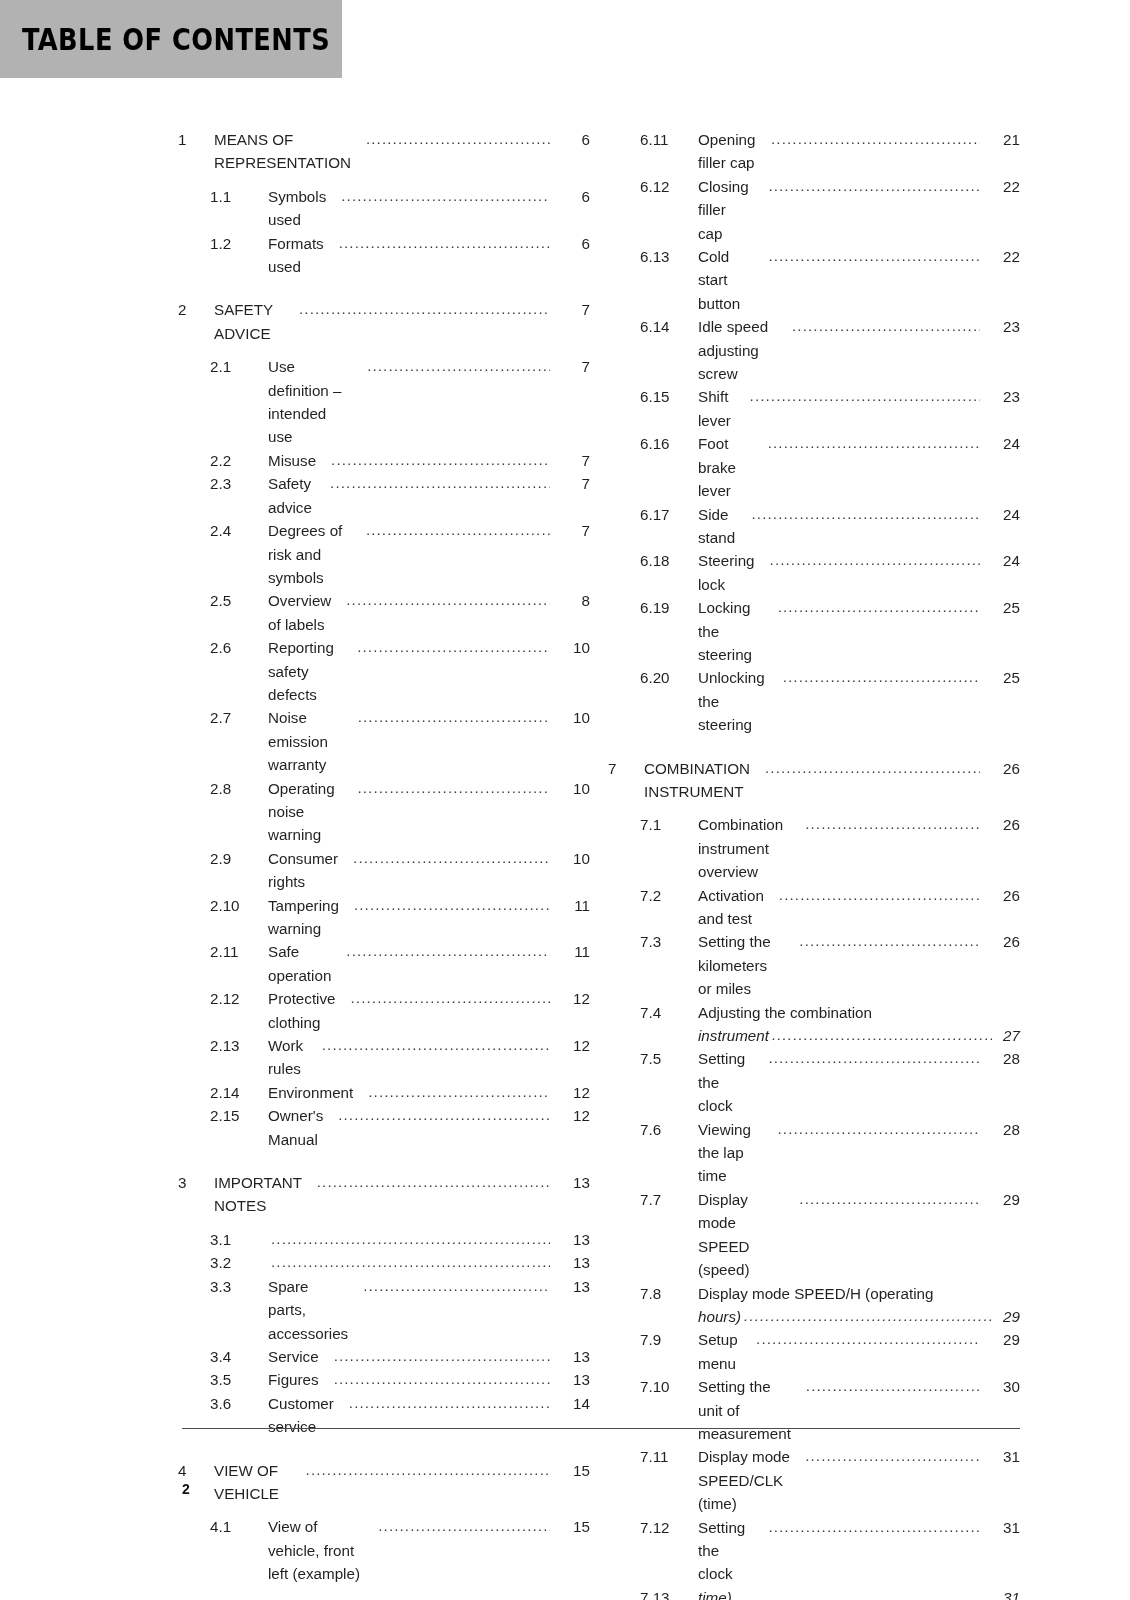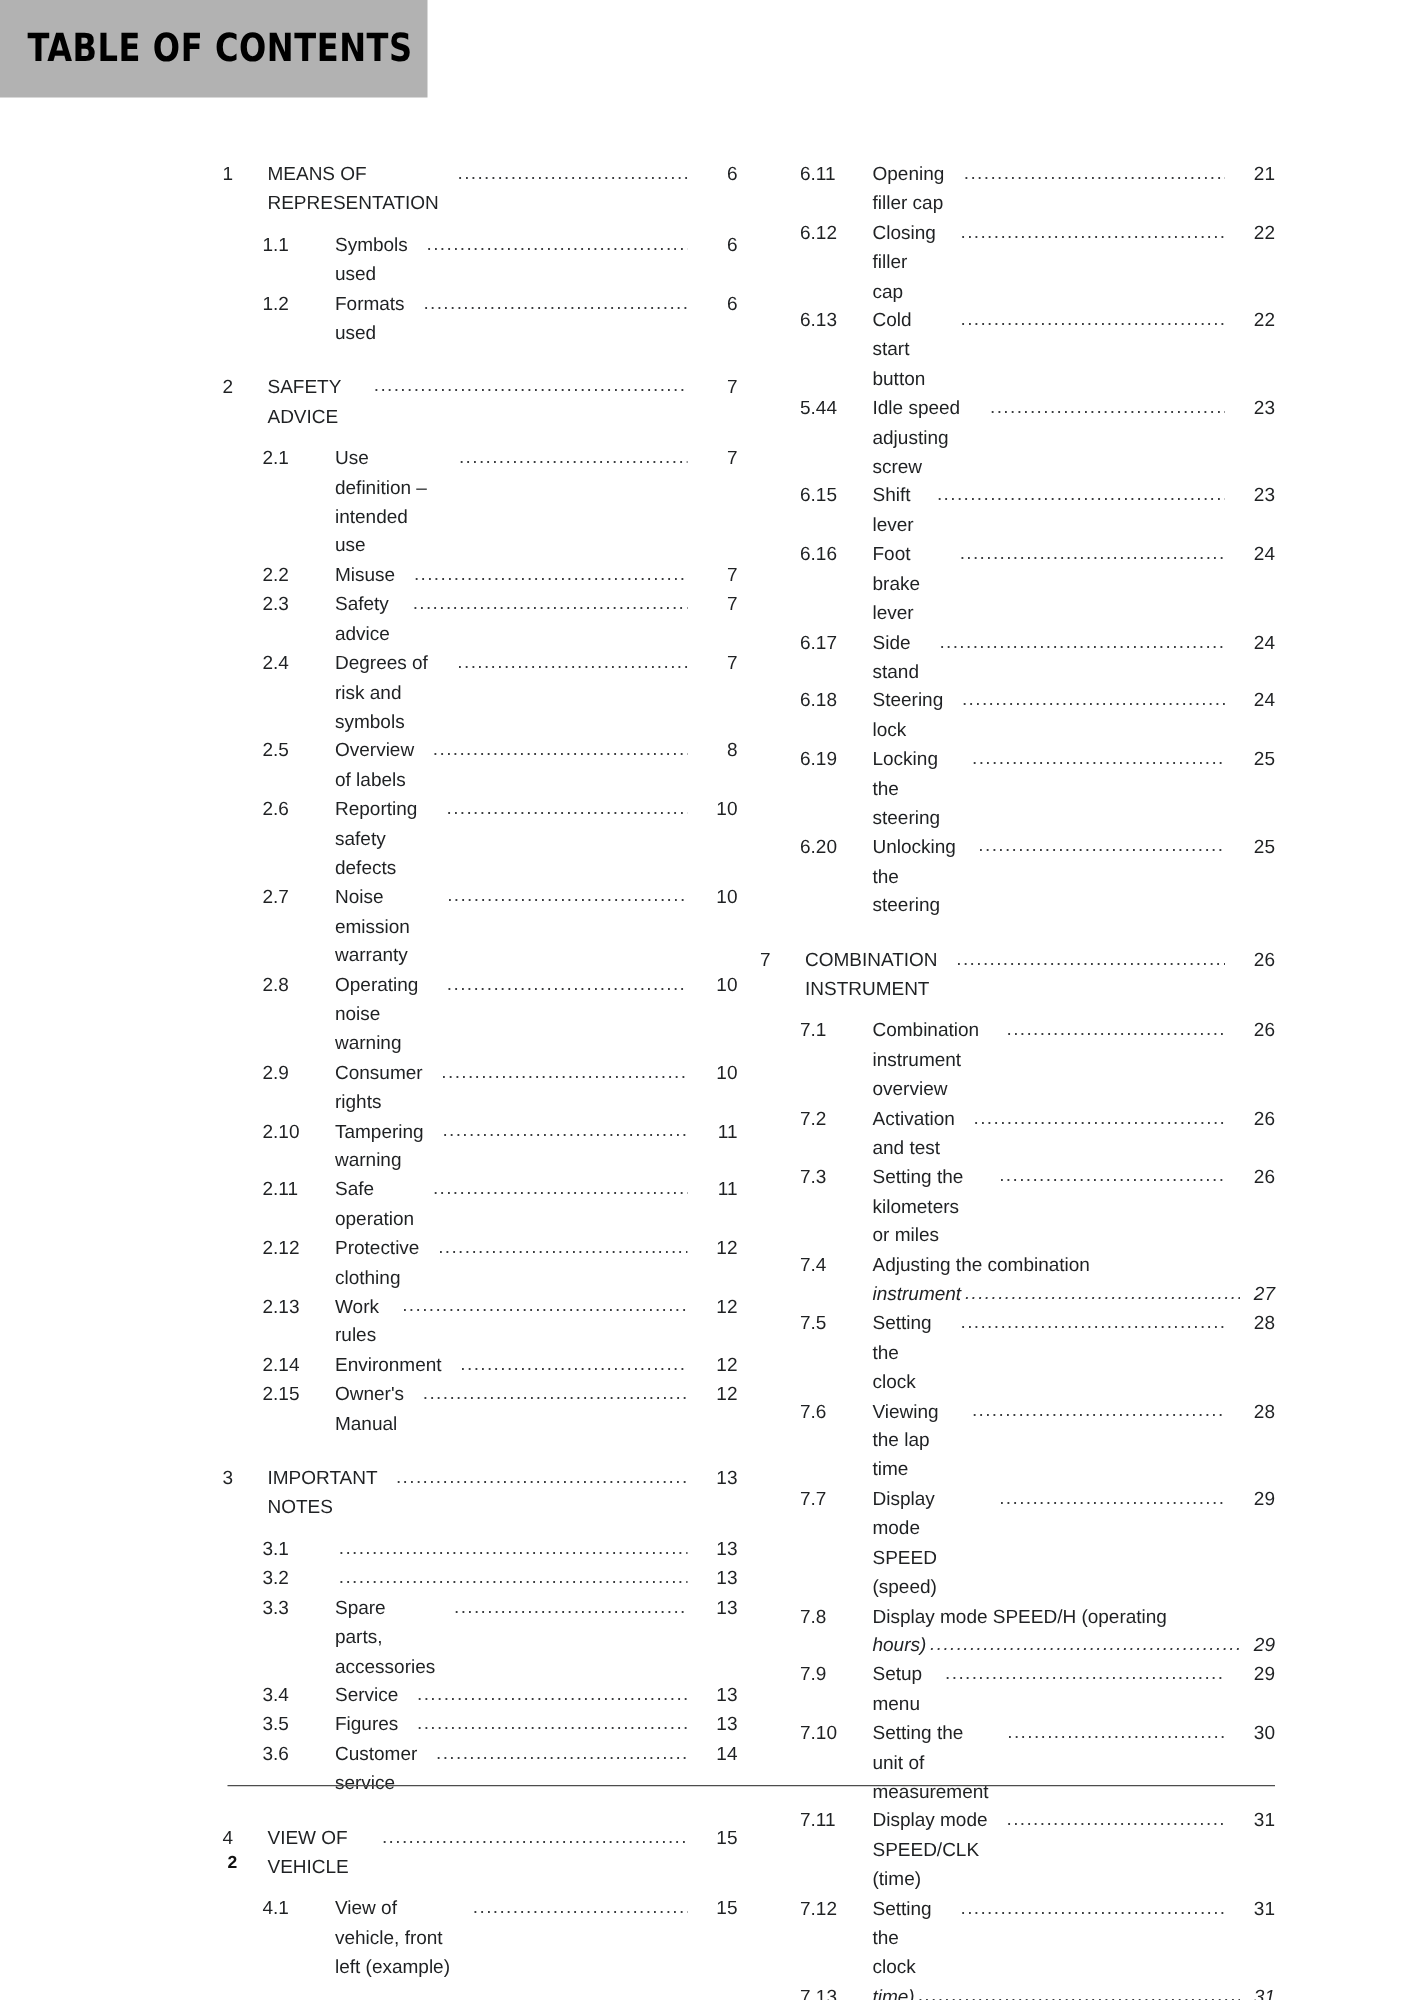--- a/index.html
+++ b/index.html
@@ -441,21 +441,21 @@
         <div class="num">6.13</div>
         <div class="title-wrap">
           <div class="title-line">
             <span class="title-text">Cold start button</span>
             <span class="leader">................................................................................</span>
             <span class="page">22</span>
           </div>
         </div>
       </div>
       <div class="entry section">
-        <div class="num">5.44</div>
+        <div class="num">6.14</div>
         <div class="title-wrap">
           <div class="title-line">
             <span class="title-text">Idle speed adjusting screw</span>
             <span class="leader">................................................................................</span>
             <span class="page">23</span>
           </div>
         </div>
       </div>
       <div class="entry section">
         <div class="num">6.15</div>

